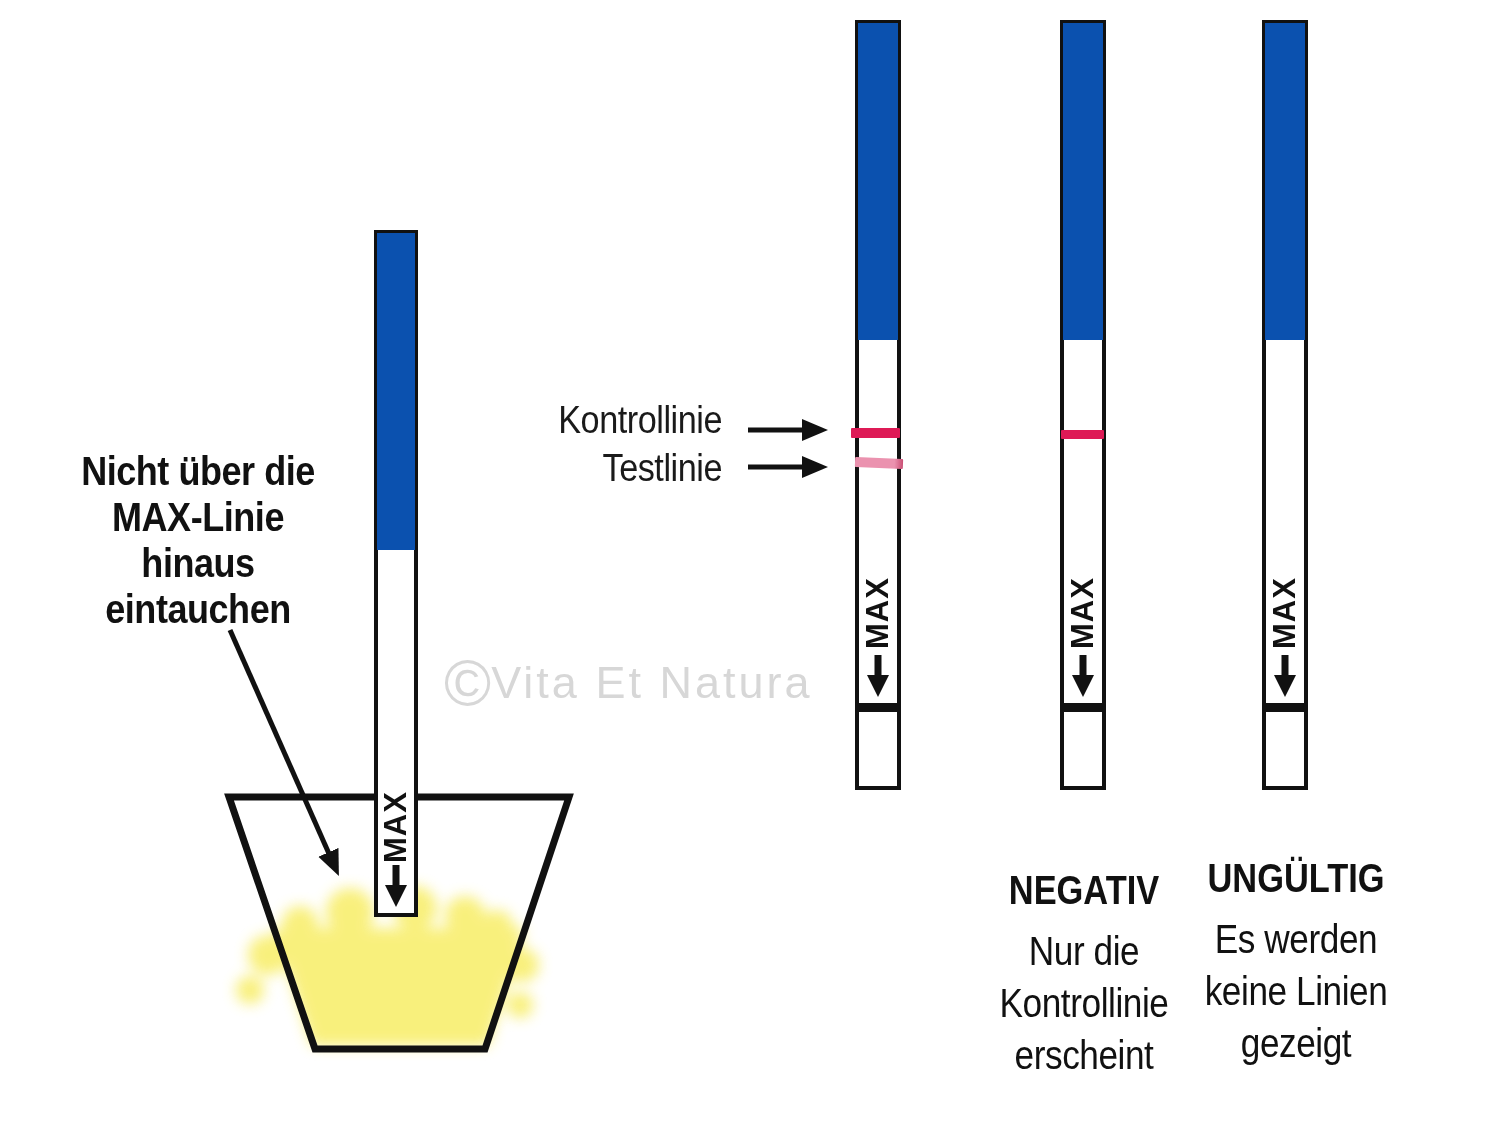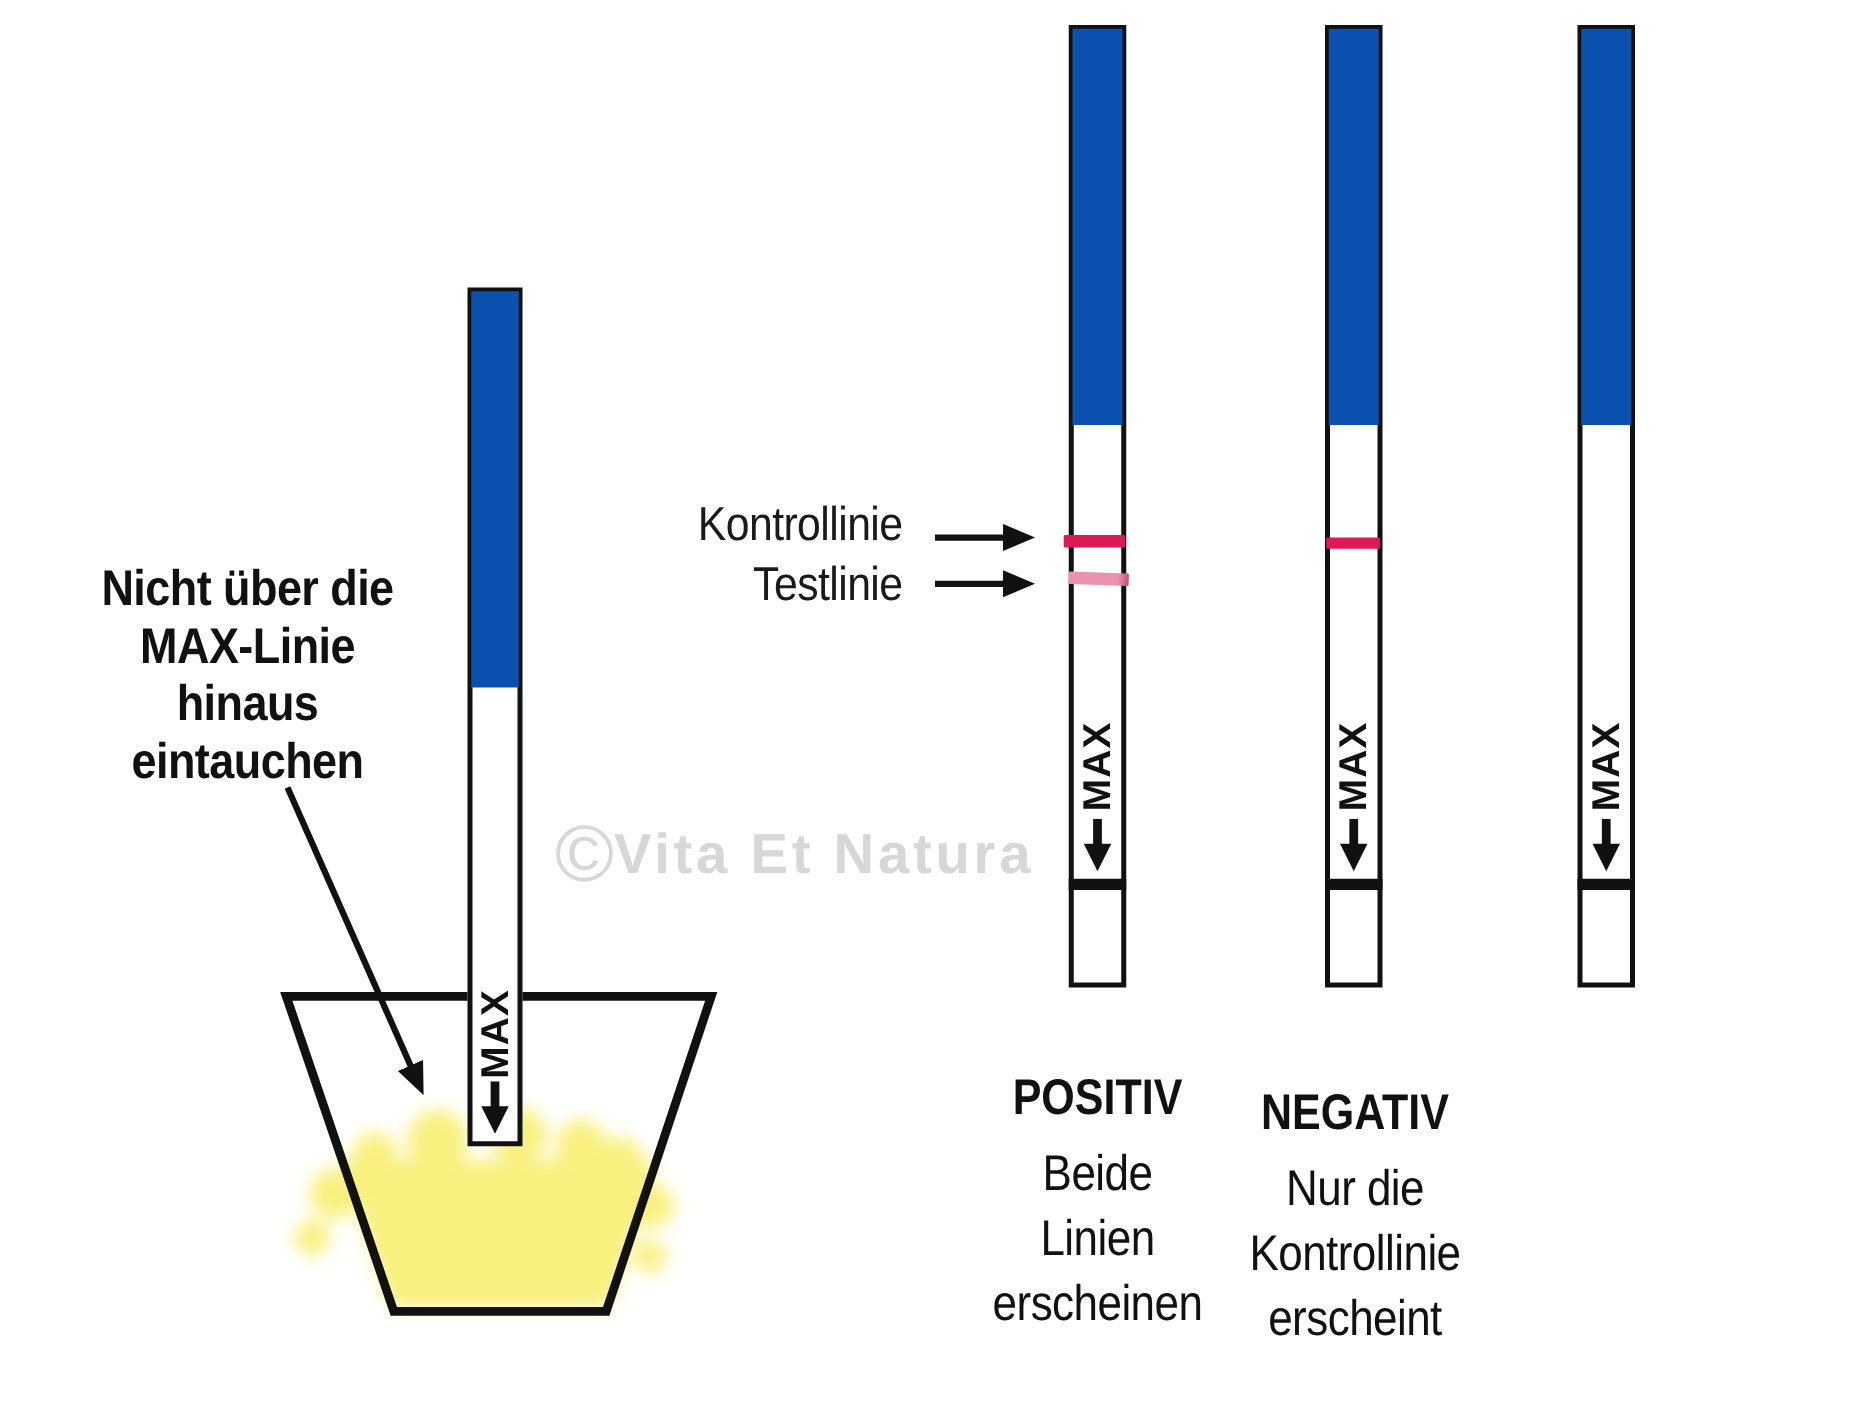--- a/index.html
+++ b/index.html
@@ -33,21 +33,21 @@
     transform:scaleX(0.9);transform-origin:center top;
     letter-spacing:-0.5px;
   }
 
   .watermark{
     position:absolute;left:444px;top:648px;width:420px;height:70px;
     color:var(--watermark-gray);white-space:nowrap;
     display:flex;align-items:center;
   }
   .wm-c{font-size:64px;line-height:64px;font-weight:400;}
-  .wm-text{font-size:45px;letter-spacing:3px;font-weight:700;}
+  .wm-text{font-size:45px;letter-spacing:3px;font-weight:400;}
 
   .annot{
     position:absolute;width:250px;text-align:right;
     font-size:38px;line-height:44px;font-weight:400;color:#1a1a1a;
     transform:scaleX(0.9);transform-origin:right center;
     letter-spacing:-0.5px;
   }
   .annot.control{left:472px;top:398px;}
   .annot.test{left:472px;top:446px;}
 
@@ -185,28 +185,28 @@
   <div class="strip" style="left:1262px;top:20px;width:46px;height:770px;">
     <div class="strip-blue"></div>
     <div class="max-label" style="top:572px;">MAX</div>
     <svg class="down-arrow" style="top:631px;" viewBox="0 0 26 44">
       <line x1="13" y1="0" x2="13" y2="24" stroke="#111111" stroke-width="7"></line>
       <polygon points="2,20 24,20 13,42" fill="#111111"></polygon>
     </svg>
     <div class="strip-divider" style="top:679px;"></div>
   </div>
 
-  <div class="result-text" style="left:738px;top:856px;">
-    <div class="result-title">POSITIV</div>
-    <div class="result-desc">Beide
-Linien
-erscheinen</div>
-  </div>
 
   <div class="result-text" style="left:944px;top:856px;margin-top:12px;">
     <div class="result-title">NEGATIV</div>
     <div class="result-desc">Nur die
 Kontrollinie
 erscheint</div>
   </div>
 
+  <div class="result-text" style="left:1156px;top:856px;">
+    <div class="result-title">UNGÜLTIG</div>
+    <div class="result-desc">Es werden
+keine Linien
+gezeigt</div>
+  </div>
 
 </div>
 
 </body></html>

